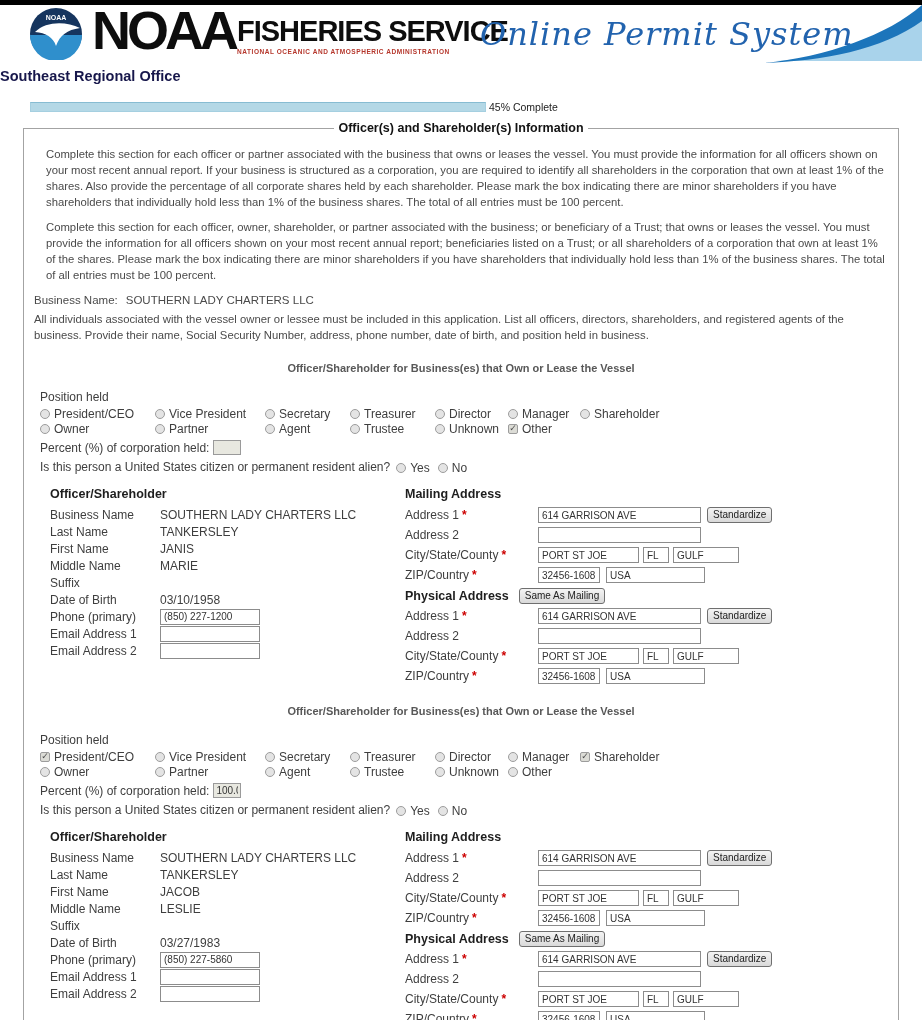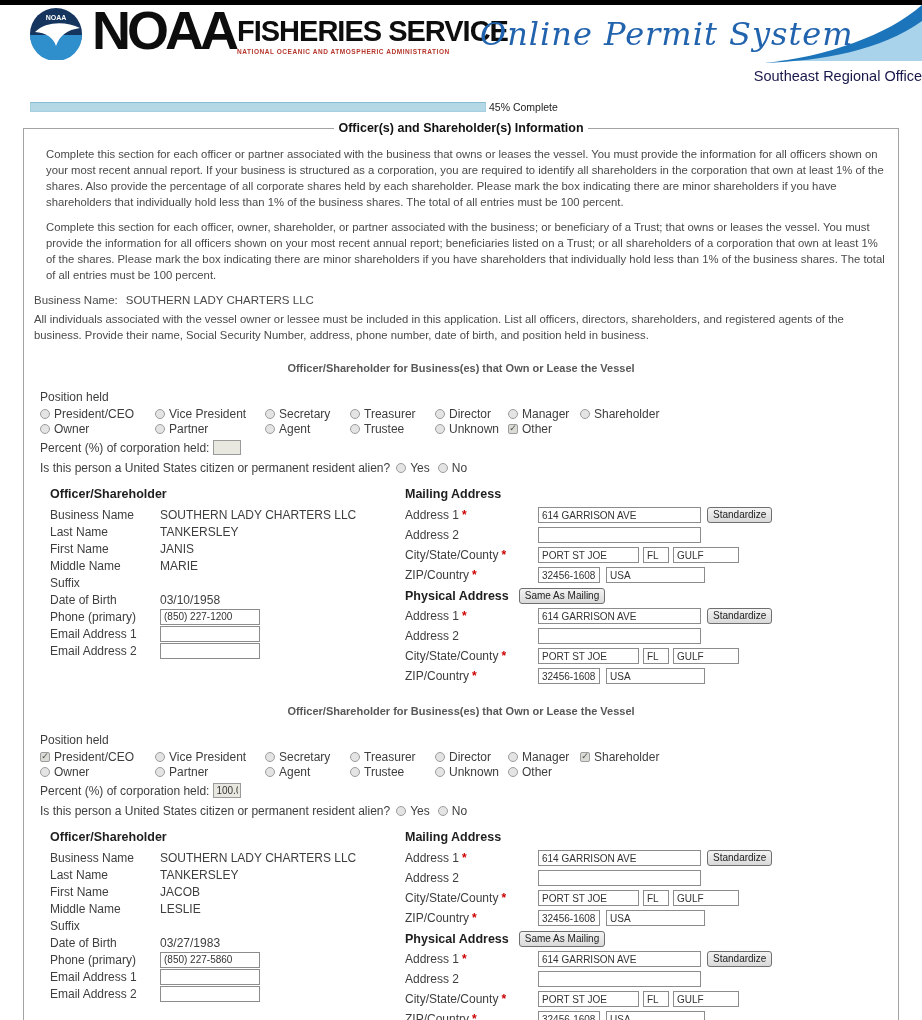--- a/index.html
+++ b/index.html
@@ -25,21 +25,21 @@
   .brand-tagline {
     font-size: 6.5px; letter-spacing: 0.55px; color: #b5372c; margin-top: 2px; font-weight: 700;
   }
   .brand-script {
     position: absolute; left: 480px; top: 10px;
     font-family: "DejaVu Serif", serif; font-style: italic;
     font-size: 32px; color: #2263ae; letter-spacing: 1px; white-space: nowrap;
   }
   .swoosh { position: absolute; right: 0; top: 0; width: 158px; height: 64px; }
   .office-title {
-    text-align: right; font-weight: 400; font-size: 14.5px; color: #17174b;
+    text-align: left; font-weight: 700; font-size: 14.5px; color: #17174b;
     margin-top: 5px;
   }
   
   .progress-row { display: flex; align-items: center; margin: 17px 0 0 30px; }
   .progress-bar {
     width: 456px; height: 10px;
     background: #b4d8e6; border: 1px solid #a5cfe0; border-top-color: #87bcd2;
   }
   .progress-label { font-size: 10.5px; color: #1c1c1c; margin-left: 3px; }
   
@@ -77,21 +77,21 @@
     font-size: 9px; line-height: 9px; color: #4d4d4d;
   }
   .radio.checked { border-radius: 2px; background: #dcdcd6; }
   .radio-label { font-size: 12px; color: #3e3e3e; white-space: nowrap; }
   .percent-row { display: flex; align-items: center; margin: 4px 0 3px 8px; font-size: 12px; }
   .percent-input {
     width: 28px; height: 15px; margin-left: 4px;
     border: 1px solid #9a9a9a; background: #e8e8e0;
     font-size: 10px; color: #333; padding: 0 2px;
   }
-  .citizen-row { display: flex; align-items: center; gap: 6px; margin: 5px 0 10px 8px; font-size: 12px; }
+  .citizen-row { display: flex; gap: 6px; margin: 5px 0 10px 8px; font-size: 12px; }
   .citizen-row .options-inline { display: inline-flex; gap: 8px; }
   
   .officer-block { display: flex; margin: 12px 0 4px 18px; }
   .left-col { width: 355px; flex: 0 0 355px; }
   .right-col { flex: 1; }
   .block-title { font-weight: 700; font-size: 12.5px; color: #1e1e1e; margin-bottom: 5px; }
   .info-row { display: flex; align-items: center; min-height: 17px; font-size: 12px; }
   .info-label { width: 110px; flex: 0 0 110px; }
   .txt-input {
     height: 16px; border: 1px solid #8c8c8c; background: #fff;

